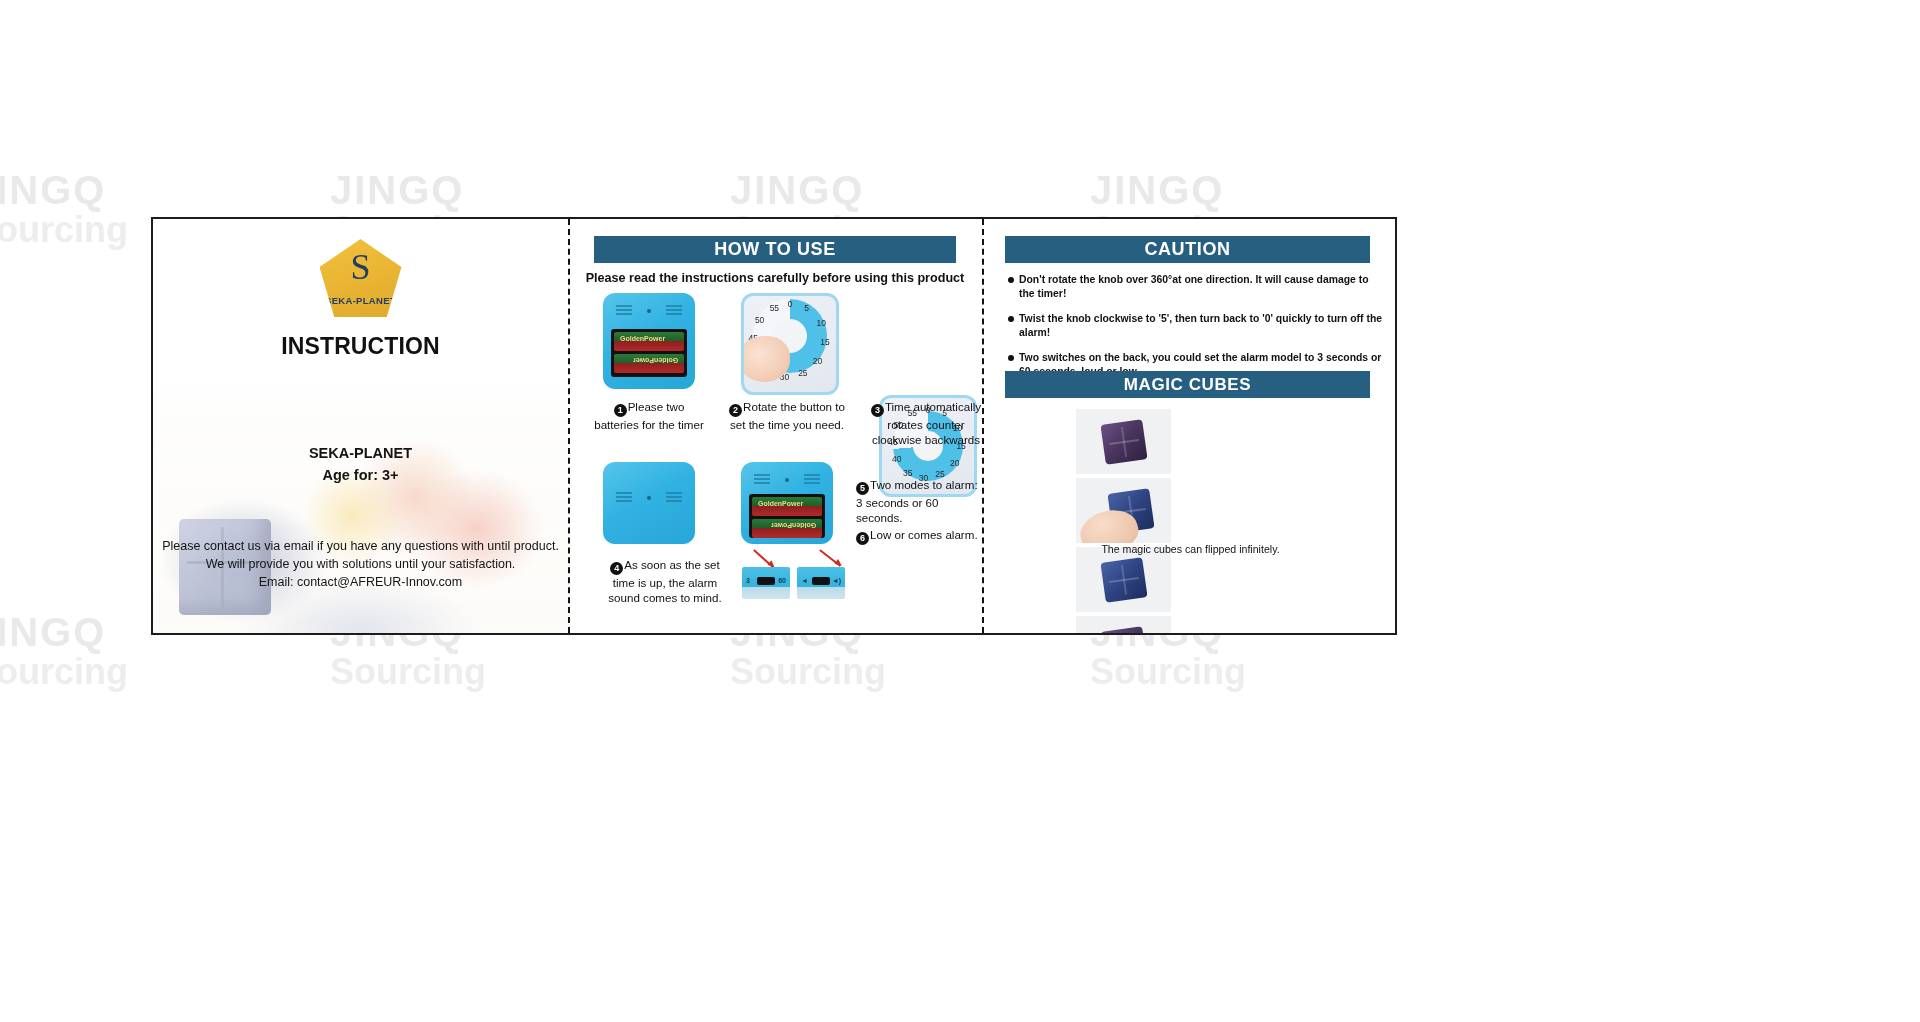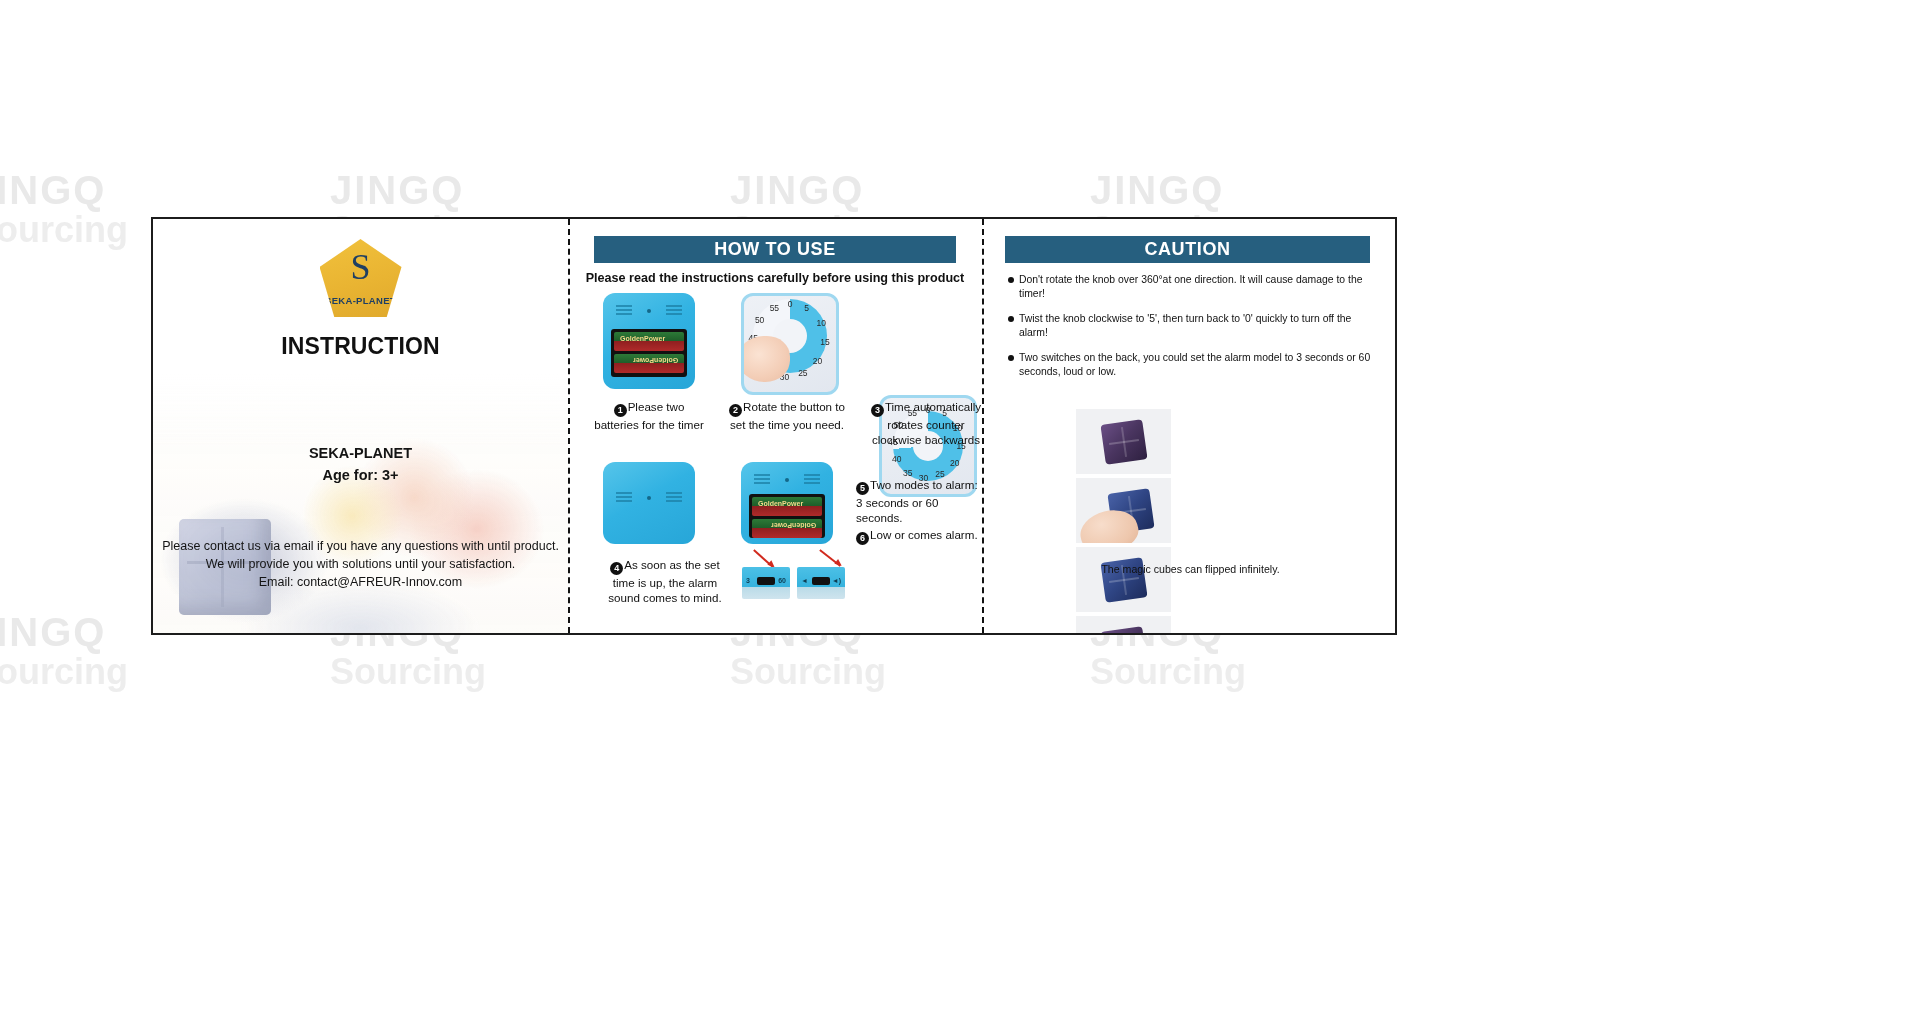--- a/index.html
+++ b/index.html
@@ -320,20 +320,21 @@
     font-size: 18px;
   }
   #banner-magiccubes {
     left: 23px; top: 152px; width: 365px; height: 27px;
     font-size: 17px;
   }
   .caution-list {
     position: absolute;
     left: 26px; right: 16px;
     top: 54px;
+    font-weight: bold;
   }
   .caution-item {
     font-size: 10.4px;
     color: #111;
     line-height: 1.30;
     margin-bottom: 12px;
     position: relative;
     padding-left: 11px;
   }
   .caution-item .bullet {
@@ -592,34 +593,35 @@
         <div class="caution-item">
           <span class="bullet"></span>
           <span>Twist the knob clockwise to '5', then turn back to '0' quickly to turn off the alarm!</span>
         </div>
         <div class="caution-item">
           <span class="bullet"></span>
           <span>Two switches on the back, you could set the alarm model to 3 seconds or 60 seconds, loud or low.</span>
         </div>
       </div>
 
+      <div class="banner" id="banner-magiccubes">MAGIC CUBES</div>
 
       <div class="cubes-grid">
         <div class="cube-cell">
           <div class="cube-shape cube-purple"></div>
         </div>
         <div class="cube-cell">
           <div class="cube-shape cube-blue" style="left:58%;"></div>
           <div class="cube-hand"></div>
         </div>
         <div class="cube-cell">
           <div class="cube-shape cube-blue"></div>
         </div>
         <div class="cube-cell">
           <div class="cube-shape cube-purple"></div>
         </div>
       </div>
 
-      <div class="cubes-cap" style="top:344px;">The magic cubes can flipped infinitely.</div>
+      <div class="cubes-cap" style="top:324px;">The magic cubes can flipped infinitely.</div>
     </div>
 
   </div>
 </div>
 
 </body></html>

